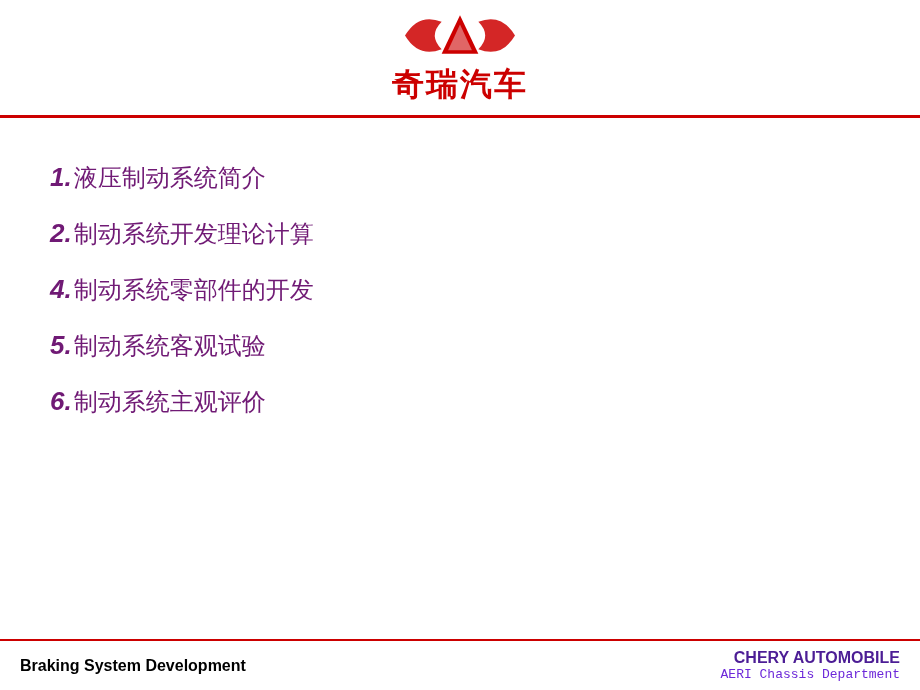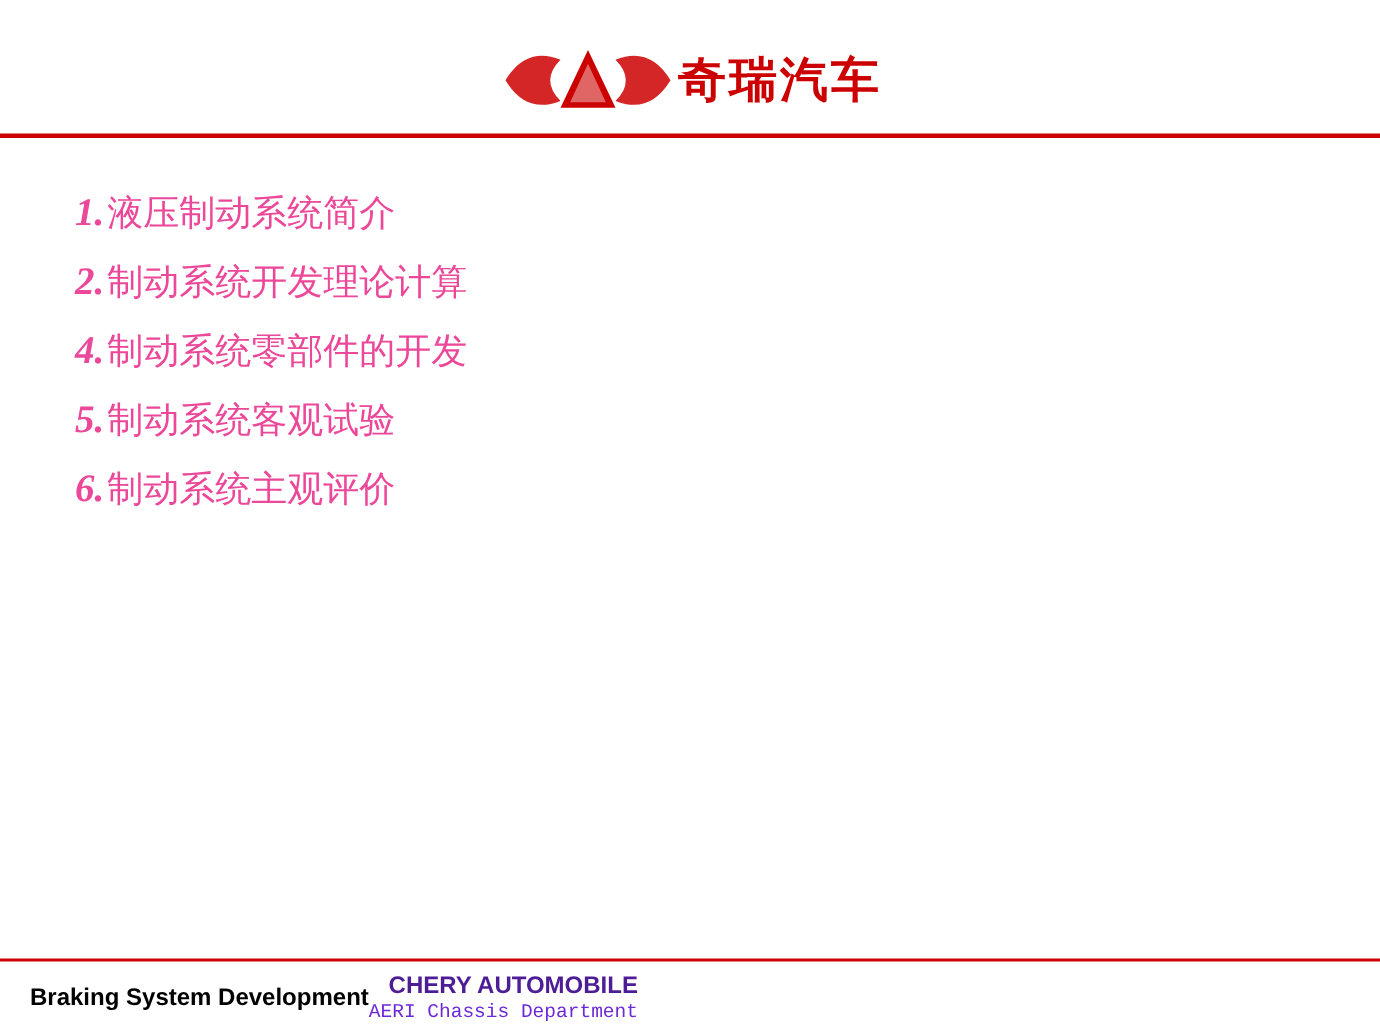--- a/index.html
+++ b/index.html
@@ -10,23 +10,24 @@
       background: #ffffff;
       font-family: Arial, sans-serif;
       overflow: hidden;
       position: relative;
     }
 
     
     .header {
       display: flex;
       align-items: center;
-      justify-content: center;
-      padding: 26px 20px 8px 20px;
+      justify-content: flex-start;
+      padding: 8px 20px 8px 20px;
       border-bottom: 3px solid #cc0000;
+      flex-direction: column;
     }
 
     
     .logo-left {
       display: flex;
       align-items: center;
     }
 
     .cap-logo {
       width: 120px;
@@ -42,43 +43,44 @@
       letter-spacing: 2px;
     }
 
     
     .main-content {
       padding: 20px 50px;
       flex: 1;
     }
 
     .menu-item {
-      margin: 14px 0;
+      margin: 24px 0;
       font-size: 24px;
-      color: #ec4899;
-      font-family: Liberation Serif, serif;
+      color: #701a75;
+      font-family: Liberation Sans, sans-serif;
       cursor: pointer;
     }
 
     .menu-item .number {
       font-style: italic;
       font-weight: bold;
       font-size: 26px;
       margin-right: 2px;
     }
 
     
     .footer {
       position: absolute;
       bottom: 0;
       left: 0;
       right: 0;
       border-top: 2px solid #cc0000;
       padding: 8px 20px;
       display: flex;
+      justify-content: space-between;
       align-items: center;
       background: #ffffff;
     }
 
     .footer-left {
       font-size: 16px;
       font-weight: bold;
       color: #000000;
       font-family: Arial, sans-serif;
     }

